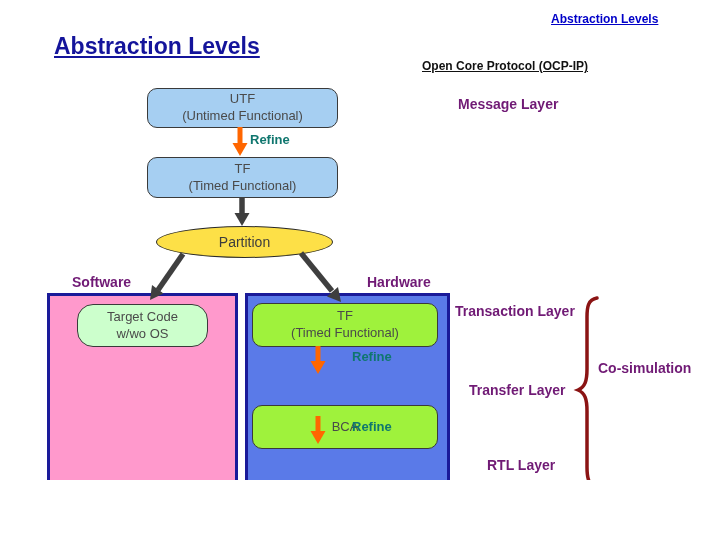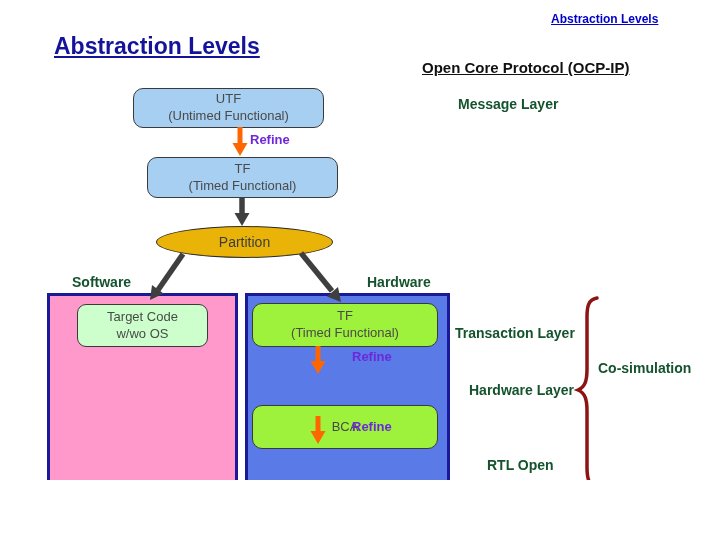--- a/index.html
+++ b/index.html
@@ -10,57 +10,57 @@
   .abs{position:absolute;}
   .corner-header{
     left:551px;top:12px;font-size:12px;font-weight:bold;color:#0000C8;
     text-decoration:underline;letter-spacing:0px;
   }
   .title{
     left:54px;top:33px;font-size:23px;font-weight:bold;color:#14149B;
     text-decoration:underline;margin:0;
   }
   .ocp-header{
-    left:422px;top:59px;font-size:15px;font-weight:bold;color:#111;
+    left:422px;top:59px;font-size:12px;font-weight:bold;color:#111;
     text-decoration:underline;
   }
-  .blabel{font-size:14px;font-weight:bold;color:#14532d;white-space:nowrap;}
-  .refine{font-size:13px;font-weight:bold;color:#6d28d9;white-space:nowrap;}
+  .blabel{font-size:14px;font-weight:bold;color:#701a75;white-space:nowrap;}
+  .refine{font-size:13px;font-weight:bold;color:#0f766e;white-space:nowrap;}
   .node{
     box-sizing:border-box;border:1.5px solid #3a3a3a;border-radius:10px;
     display:flex;flex-direction:column;align-items:center;justify-content:center;
     font-size:13px;line-height:1.28;color:#4a4a4a;text-align:center;white-space:nowrap;
   }
   .bluebox{background:#A6CFF2;}
   .greenbox{background:#9FF23C;}
-  .mintbox{background:#CCFFCC;border-radius:9px;}
+  .mintbox{background:#CCFFCC;border-radius:16px;}
   .panel{box-sizing:border-box;border:3px solid #1A1A99;}
   .pink-panel{background:#FF99CC;}
   .blue-panel{background:#5A7AE8;}
   .ellipse{
-    box-sizing:border-box;background:#eab308;border:1.5px solid #2b2b2b;
+    box-sizing:border-box;background:#fde047;border:1.5px solid #2b2b2b;
     border-radius:50%;display:flex;align-items:center;justify-content:center;
     font-size:14px;color:#3d3d3d;
   }
   svg.overlay{left:0;top:0;pointer-events:none;}
 </style>
 </head>
 <body>
 
 <div class="slide">
 
   <div class="abs corner-header">Abstraction Levels</div>
   <h1 class="abs title">Abstraction Levels</h1>
   <div class="abs ocp-header">Open Core Protocol (OCP-IP)</div>
   <div class="abs blabel" style="left:458px;top:96px;">Message Layer</div>
 
   <div class="abs panel pink-panel" style="left:47px;top:293px;width:191px;height:204px;"></div>
   <div class="abs panel blue-panel" style="left:245px;top:293px;width:205px;height:204px;"></div>
 
-  <div class="abs node bluebox" style="left:133px;top:88px;width:191px;height:40px;">
+  <div class="abs node bluebox" style="left:147px;top:88px;width:191px;height:40px;">
     <span>UTF</span>
     <span>(Untimed Functional)</span>
   </div>
   <div class="abs refine" style="left:250px;top:132px;">Refine</div>
   <div class="abs node bluebox" style="left:147px;top:157px;width:191px;height:41px;">
     <span>TF</span>
     <span>(Timed Functional)</span>
   </div>
   <div class="abs ellipse" style="left:156px;top:226px;width:177px;height:32px;">
     <span>Partition</span>
@@ -77,23 +77,23 @@
   <div class="abs node greenbox" style="left:252px;top:303px;width:186px;height:44px;">
     <span>TF</span>
     <span>(Timed Functional)</span>
   </div>
   <div class="abs refine" style="left:352px;top:349px;">Refine</div>
   <div class="abs node greenbox" style="left:252px;top:373px;width:186px;height:44px;margin-top:32px;">
     <span>BCA</span>
   </div>
   <div class="abs refine" style="left:352px;top:419px;">Refine</div>
 
-  <div class="abs blabel" style="left:455px;top:325px;">Transaction Layer</div>
-  <div class="abs blabel" style="left:469px;top:382px;">Hardware Layer</div>
-  <div class="abs blabel" style="left:487px;top:457px;">RTL Open</div>
+  <div class="abs blabel" style="left:455px;top:303px;">Transaction Layer</div>
+  <div class="abs blabel" style="left:469px;top:382px;">Transfer Layer</div>
+  <div class="abs blabel" style="left:487px;top:457px;">RTL Layer</div>
   <div class="abs blabel" style="left:598px;top:360px;">Co-simulation</div>
 
   <svg class="abs overlay" width="720" height="540" viewBox="0 0 720 540">
 
     <g>
       <line x1="240" y1="127" x2="240" y2="144" stroke="#FF6600" stroke-width="5"></line>
       <polygon points="232.5,143 247.5,143 240,156" fill="#FF6600"></polygon>
     </g>
 
     <g>

